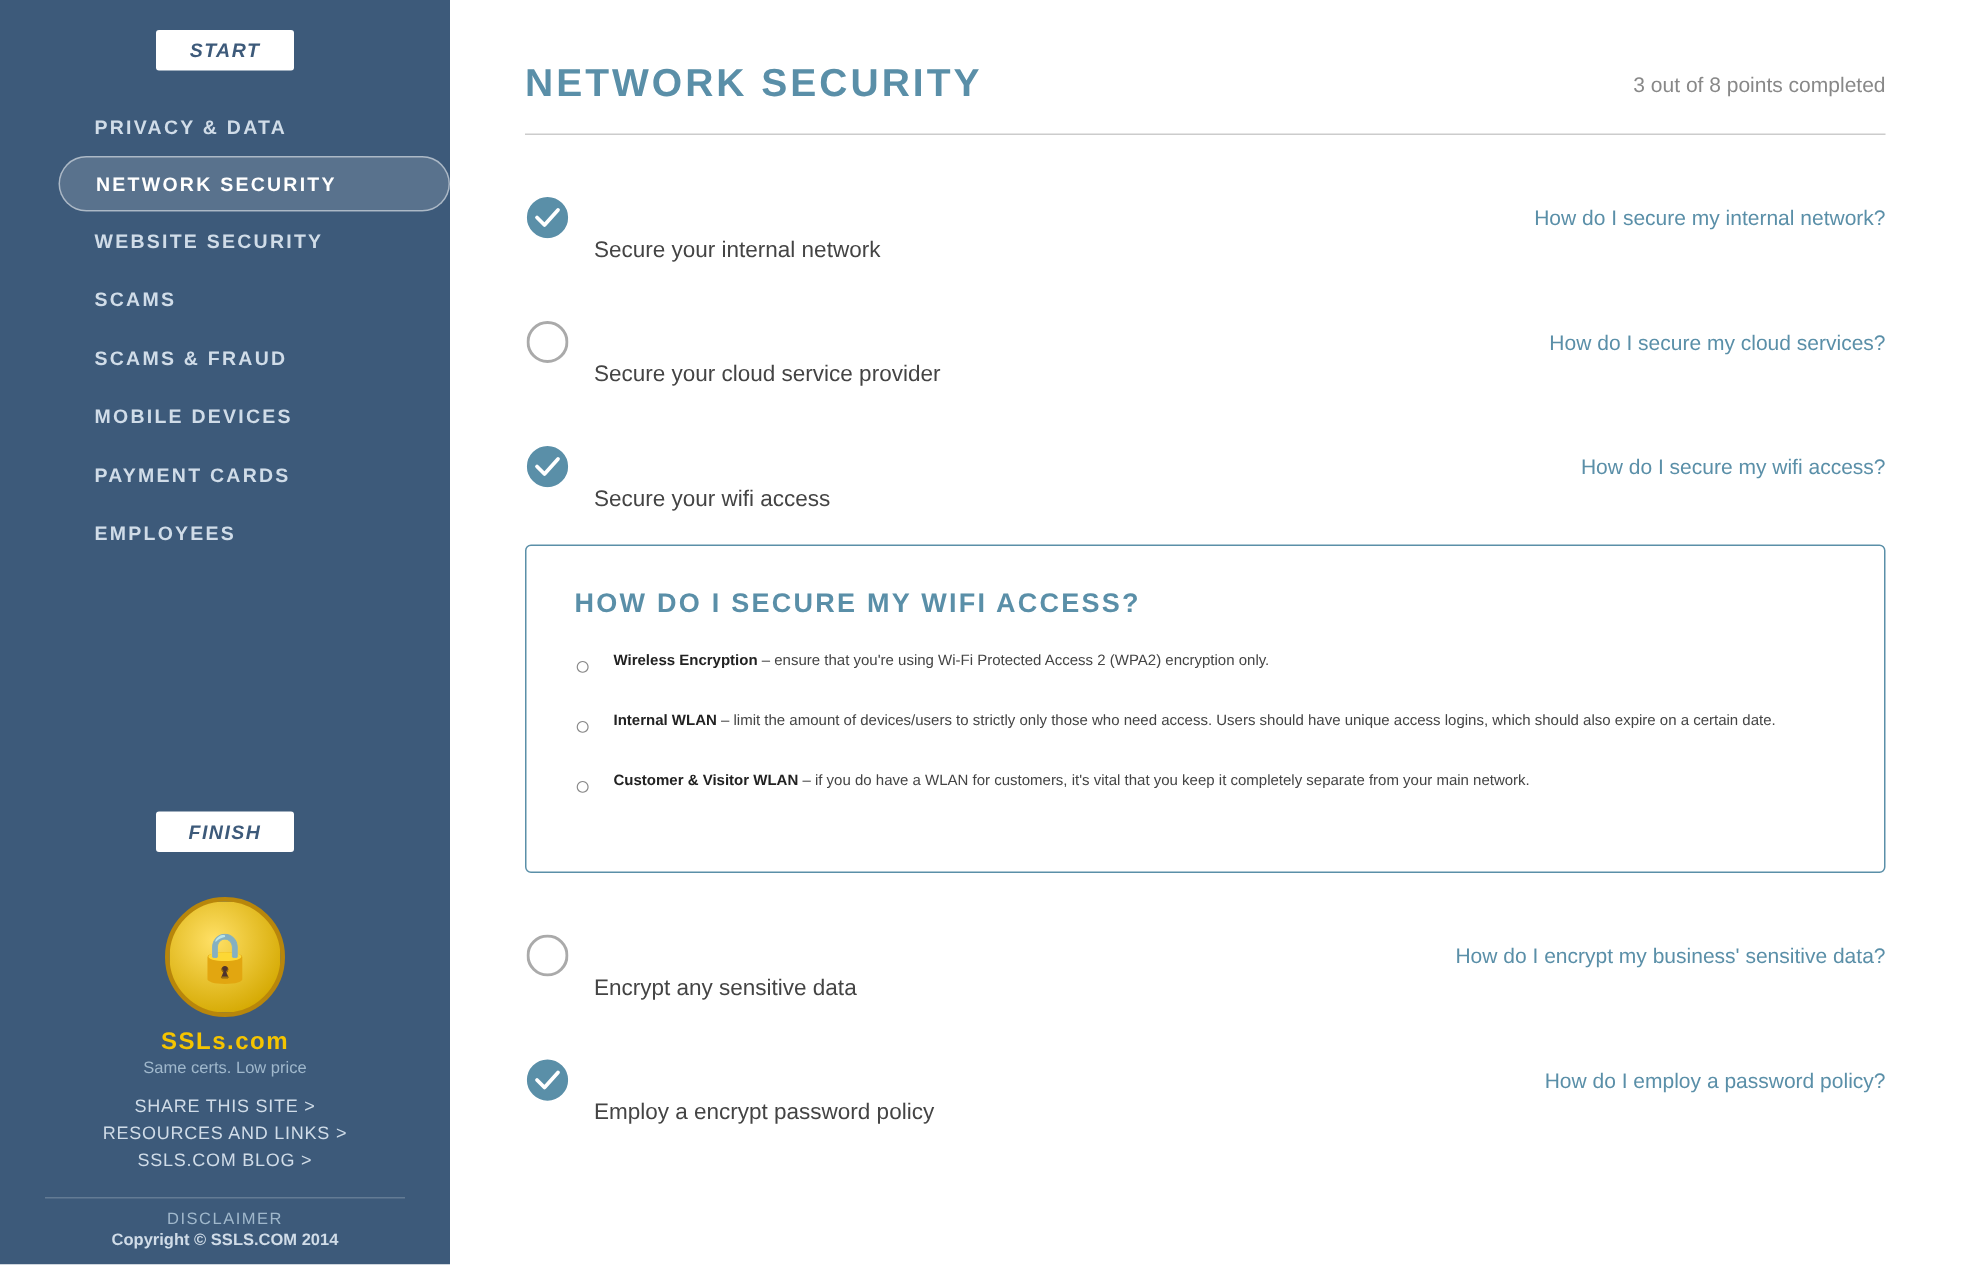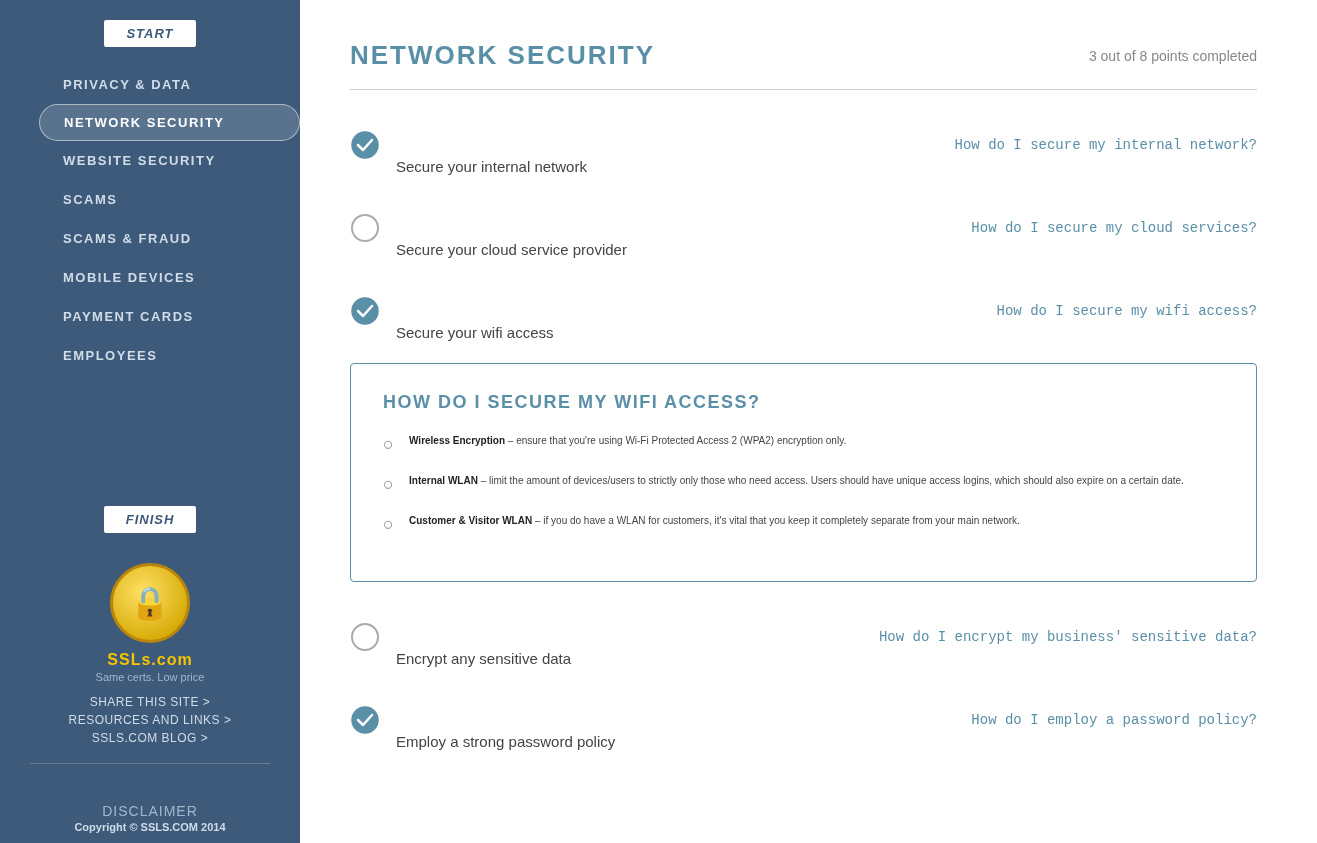--- a/index.html
+++ b/index.html
@@ -103,24 +103,23 @@
       letter-spacing: 0.5px;
     }
     .sidebar-divider {
       width: 80%;
       border: none;
       border-top: 1px solid rgba(255,255,255,0.2);
       margin: 8px 0;
     }
     .sidebar-disclaimer {
       color: #a0b8cc;
-      font-size: 14px;
+      font-size: 11px;
       letter-spacing: 1px;
       text-align: center;
-      margin-top: 31px;
     }
     .sidebar-copyright {
       color: #a0b8cc;
       font-size: 11px;
       text-align: center;
       margin-top: 2px;
     }
     .sidebar-copyright span {
       font-weight: bold;
       color: #d0dce8;
@@ -178,21 +177,20 @@
       font-size: 15px;
       color: #444;
       margin-top: 44px;
     }
     .checklist-link {
       color: #5a8fa8;
       font-size: 14px;
       text-decoration: none;
       white-space: nowrap;
       margin-left: 20px;
-      font-family: Liberation Mono, monospace;
     }
 
     
     .info-box {
       border: 1.5px solid #5a8fa8;
       border-radius: 4px;
       padding: 28px 32px;
       margin-bottom: 24px;
       margin-top: 4px;
     }
@@ -358,17 +356,17 @@
     <a class="checklist-link" href="#">How do I encrypt my business' sensitive data?</a>
   </div>
 
   <div class="checklist-item">
     <div class="check-icon">
       <svg viewBox="0 0 28 28">
         <circle cx="14" cy="14" r="13" fill="#5a8fa8" stroke="#5a8fa8" stroke-width="1.5"></circle>
         <polyline points="7,14 12,19 21,9" fill="none" stroke="#fff" stroke-width="2.5" stroke-linecap="round" stroke-linejoin="round"></polyline>
       </svg>
     </div>
-    <span class="checklist-text">Employ a strong password policy</span>
+    <span class="checklist-text">Employ a encrypt password policy</span>
     <a class="checklist-link" href="#">How do I employ a password policy?</a>
   </div>
 
 </div>
 
 </body></html>

